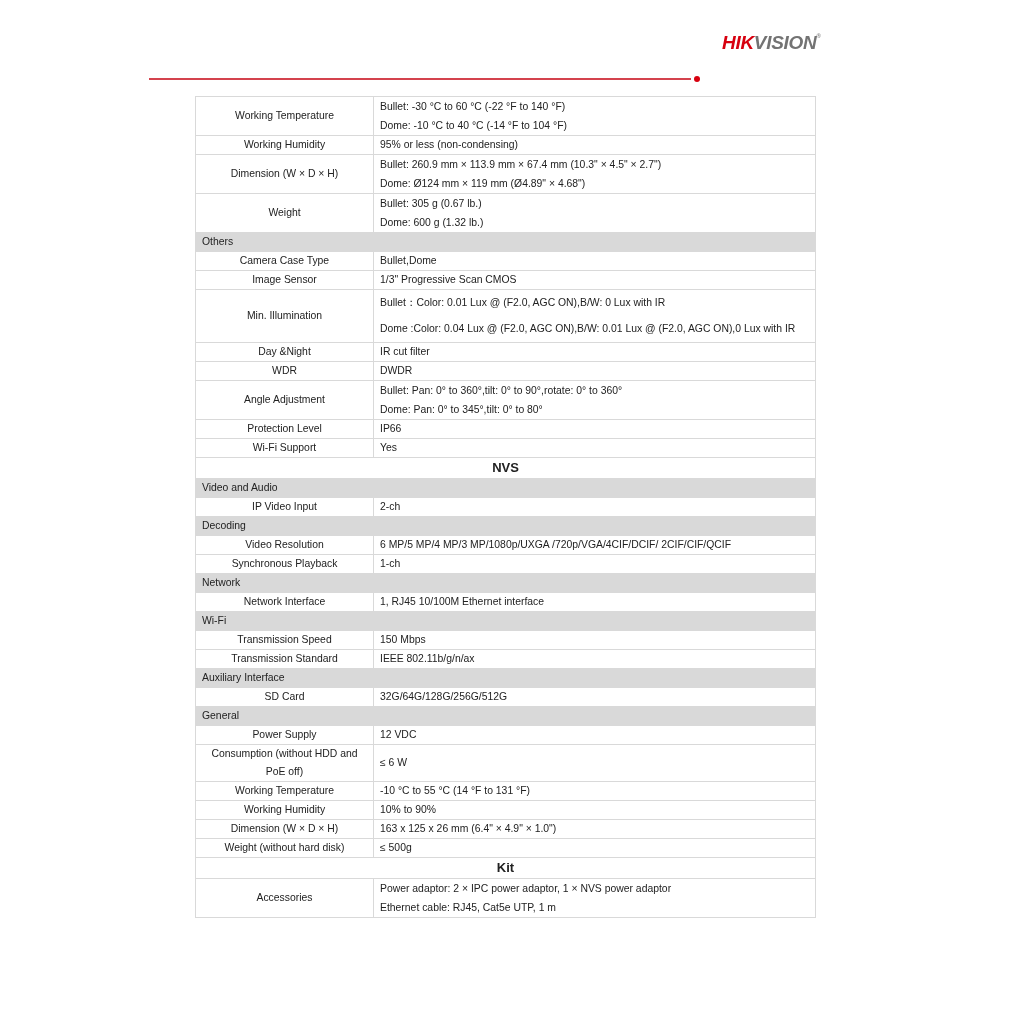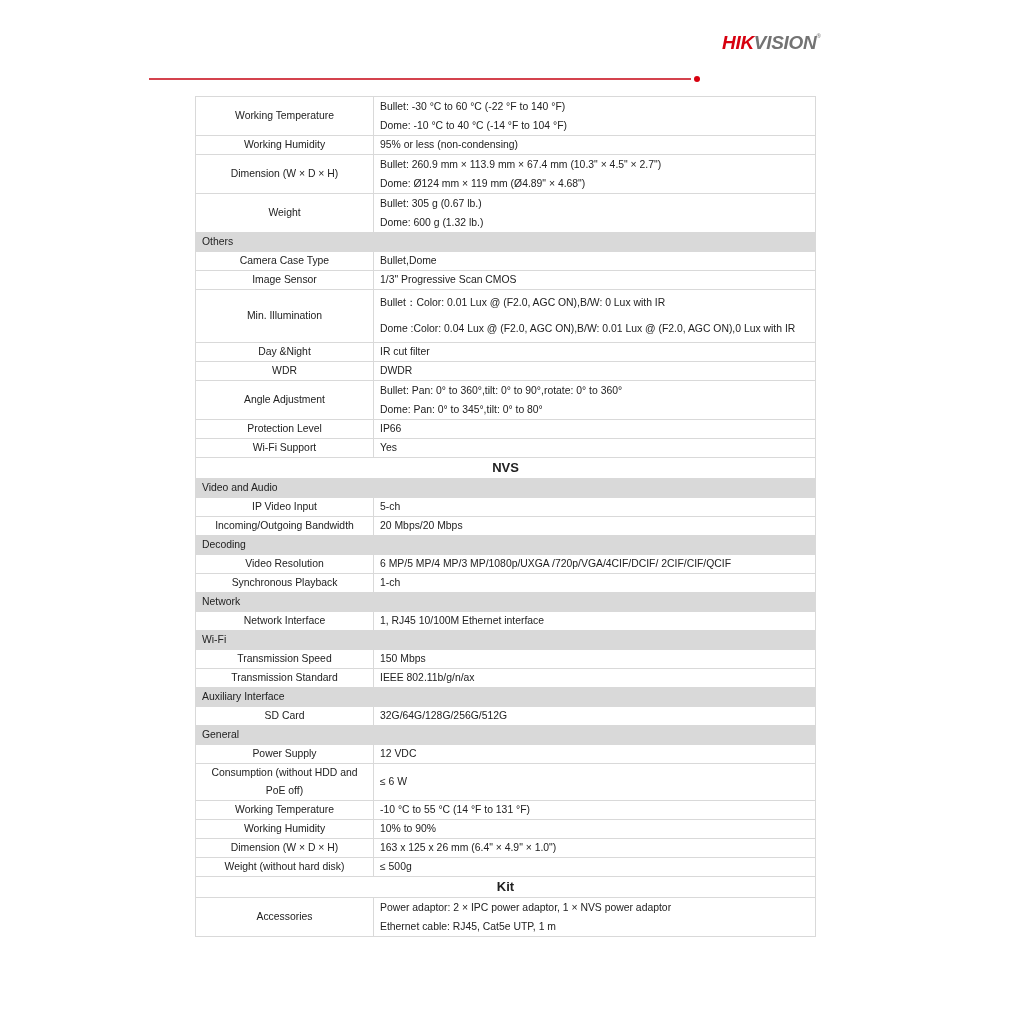--- a/index.html
+++ b/index.html
@@ -102,25 +102,21 @@
         <td class="v">Yes</td>
       </tr>
       <tr class="big">
         <td colspan="2">NVS</td>
       </tr>
       <tr class="sec">
         <td colspan="2">Video and Audio</td>
       </tr>
       <tr class="r">
         <td class="k">IP Video Input</td>
-        <td class="v">5-ch</td>
-      </tr>
-      <tr class="r">
-        <td class="k">Incoming/Outgoing Bandwidth</td>
-        <td class="v">20 Mbps/20 Mbps</td>
+        <td class="v">2-ch</td>
       </tr>
       <tr class="sec">
         <td colspan="2">Decoding</td>
       </tr>
       <tr class="r">
         <td class="k">Video Resolution</td>
         <td class="v">6 MP/5 MP/4 MP/3 MP/1080p/UXGA /720p/VGA/4CIF/DCIF/ 2CIF/CIF/QCIF</td>
       </tr>
       <tr class="r">
         <td class="k">Synchronous Playback</td>

